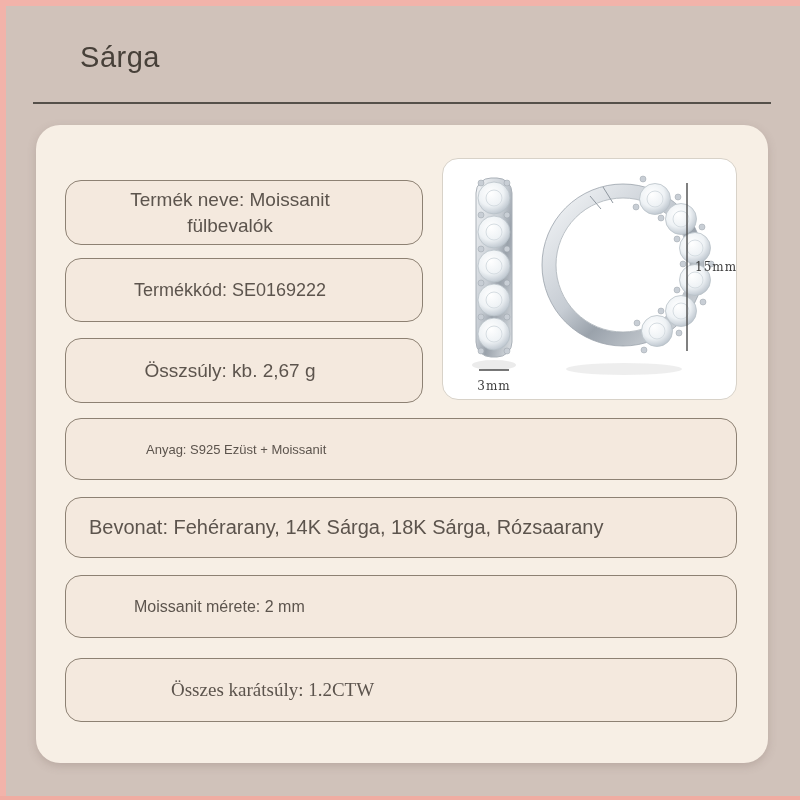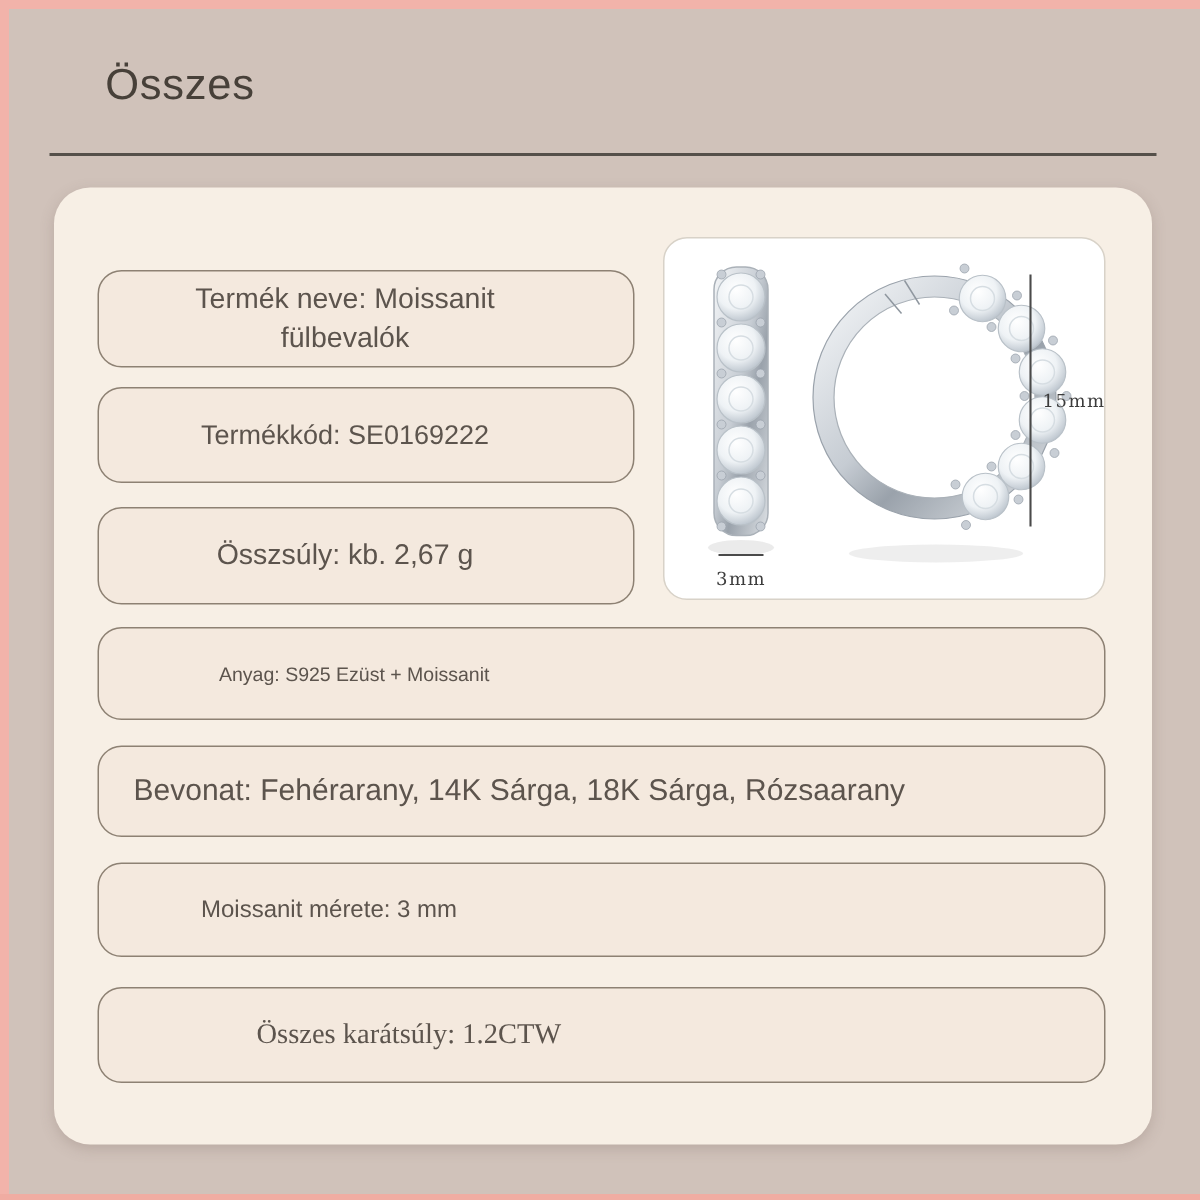--- a/index.html
+++ b/index.html
@@ -56,21 +56,21 @@
 </head>
 <body>
 
 <div class="page">
 
   <div class="frame frame-top"></div>
   <div class="frame frame-left"></div>
   <div class="frame frame-bottom"></div>
 
   <h1 class="title">
-    <span>Összes</span>
+    <span>Sárga</span>
   </h1>
   <div class="title-underline"></div>
 
   <div class="panel">
 
     <div class="spec-box narrow box-1">
       <span class="wrap">Termék neve: Moissanit fülbevalók</span>
     </div>
 
     <div class="spec-box narrow box-2">
@@ -178,21 +178,21 @@
 
     <div class="spec-box wide box-4">
       <span>Anyag: S925 Ezüst + Moissanit</span>
     </div>
 
     <div class="spec-box wide box-5">
       <span>Bevonat: Fehérarany, 14K Sárga, 18K Sárga, Rózsaarany</span>
     </div>
 
     <div class="spec-box wide box-6">
-      <span>Moissanit mérete: 3 mm</span>
+      <span>Moissanit mérete: 2 mm</span>
     </div>
 
     <div class="spec-box wide box-7">
       <span>Összes karátsúly: 1.2CTW</span>
     </div>
 
   </div>
 </div>
 
 </body></html>

